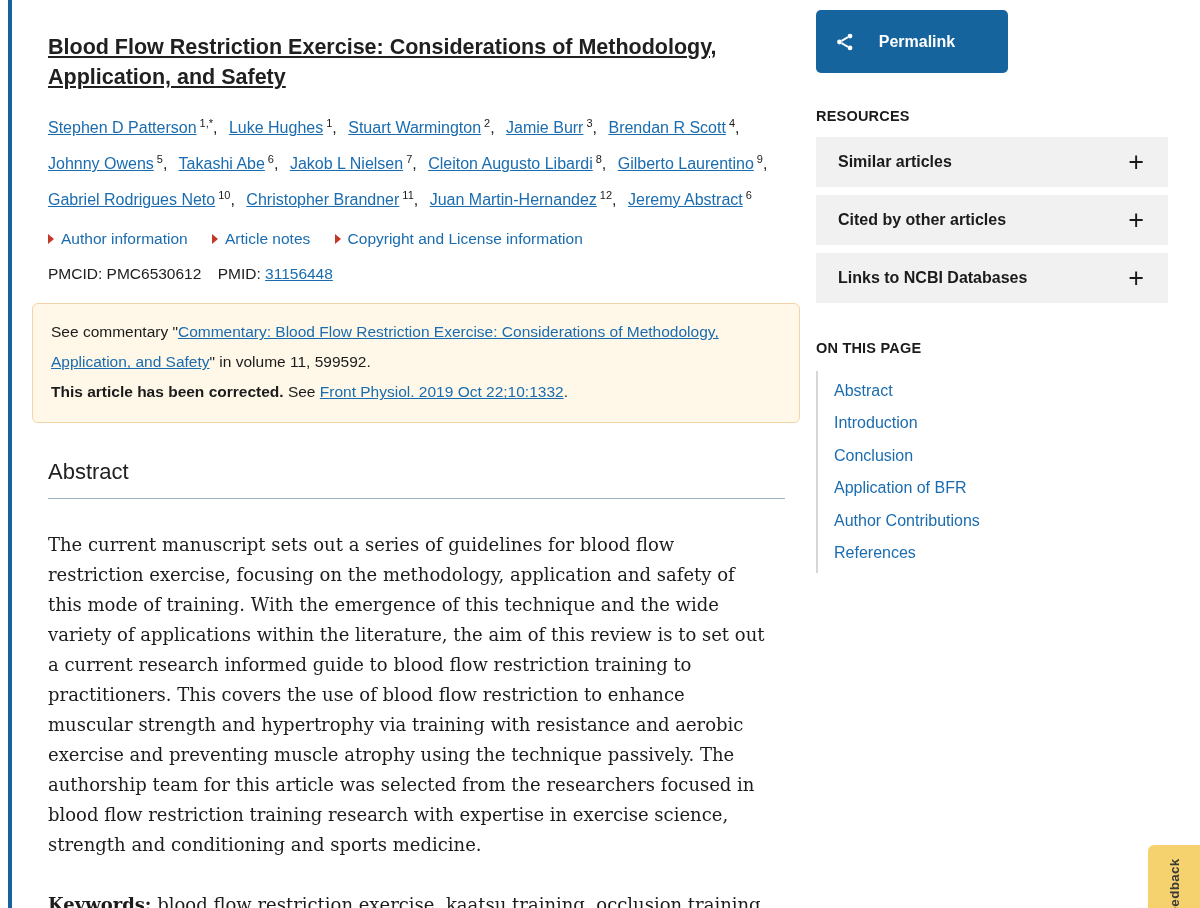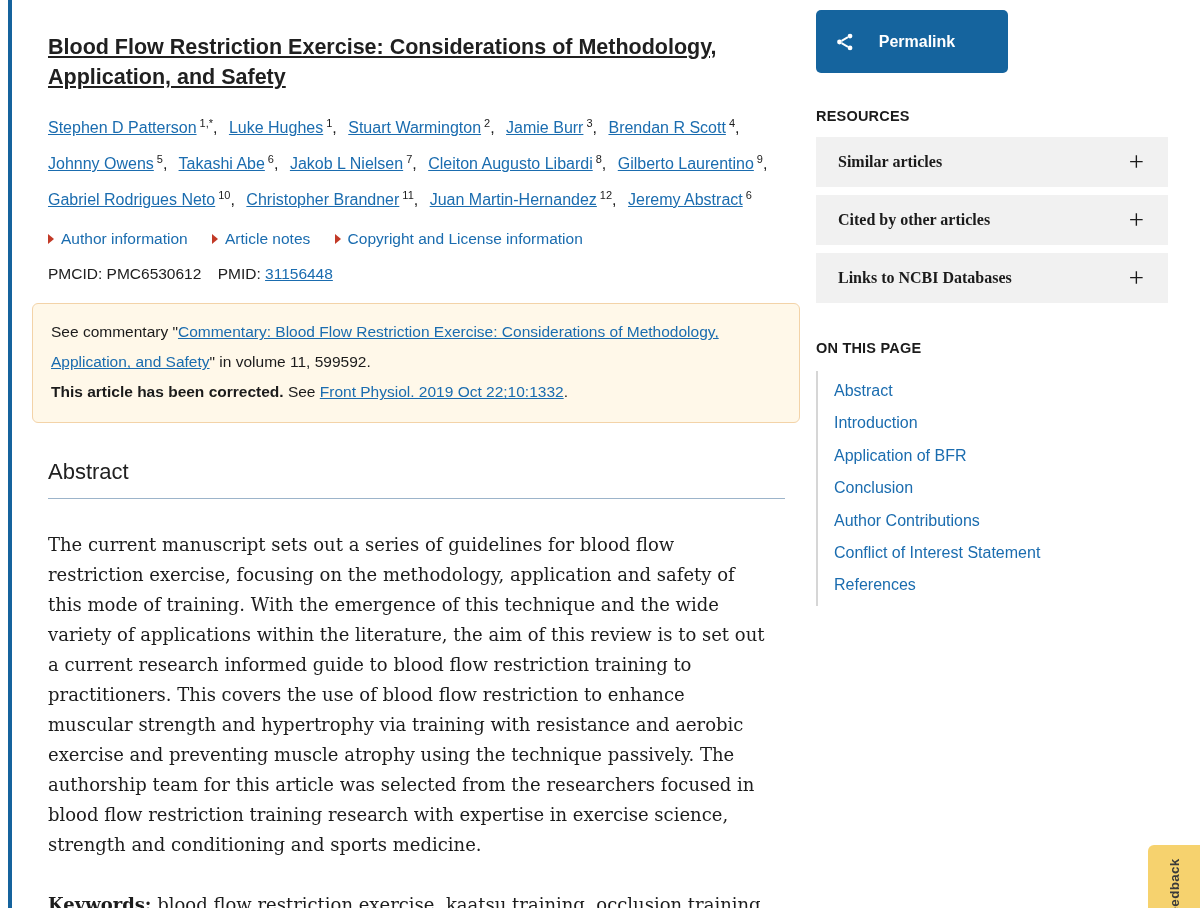--- a/index.html
+++ b/index.html
@@ -56,21 +56,21 @@
   .permalink-btn .share-ic { flex:0 0 auto; width:22px; height:22px; }
   .permalink-btn .lbl { margin:0 auto; font-size:16px; font-weight:700;
     font-family:"Liberation Sans", sans-serif; }
 
   .side-heading { margin-top:35px; font-size:14.5px; font-weight:700;
     letter-spacing:0.2px; color:#1b1b1b; }
 
   .panels { margin-top:13px; }
   .panel { width:352px; height:50px; background:#f1f1f1; margin-bottom:8px;
     display:flex; align-items:center; justify-content:space-between;
-    padding:0 24px 0 22px; cursor:pointer;font-family:Liberation Serif, serif; }
+    padding:0 24px 0 22px; cursor:pointer; }
   .panel .plabel { font-size:16px; font-weight:700; color:#1b1b1b; }
   .panel .plus { font-size:27px; font-weight:400; color:#1b1b1b; line-height:1; }
 
   .otp-heading { margin-top:37px; }
   .toc { margin-top:15px; border-left:2px solid #d6d6d6; padding:4px 0 4px 16px; }
   .toc a { display:block; font-size:16px; line-height:32.4px; color:#1a6caf; }
 
   
   .feedback { position:absolute; right:0; top:845px; width:52px; height:78px;
     background:#f6d26e; border-radius:6px 0 0 0; display:flex; justify-content:center;
@@ -181,27 +181,26 @@
     </div>
 
   <div class="side-heading otp-heading">ON THIS PAGE</div>
 
   <nav class="toc">
 
       <a href="#">Abstract</a>
 
       <a href="#">Introduction</a>
 
+      <a href="#">Conclusion</a>
+
       <a href="#">Application of BFR</a>
 
-      <a href="#">Conclusion</a>
-
       <a href="#">Author Contributions</a>
 
-      <a href="#">Conflict of Interest Statement</a>
 
       <a href="#">References</a>
     </nav>
 
 </div>
 
 <div class="feedback">
   <span>Feedback</span>
 </div>
 

